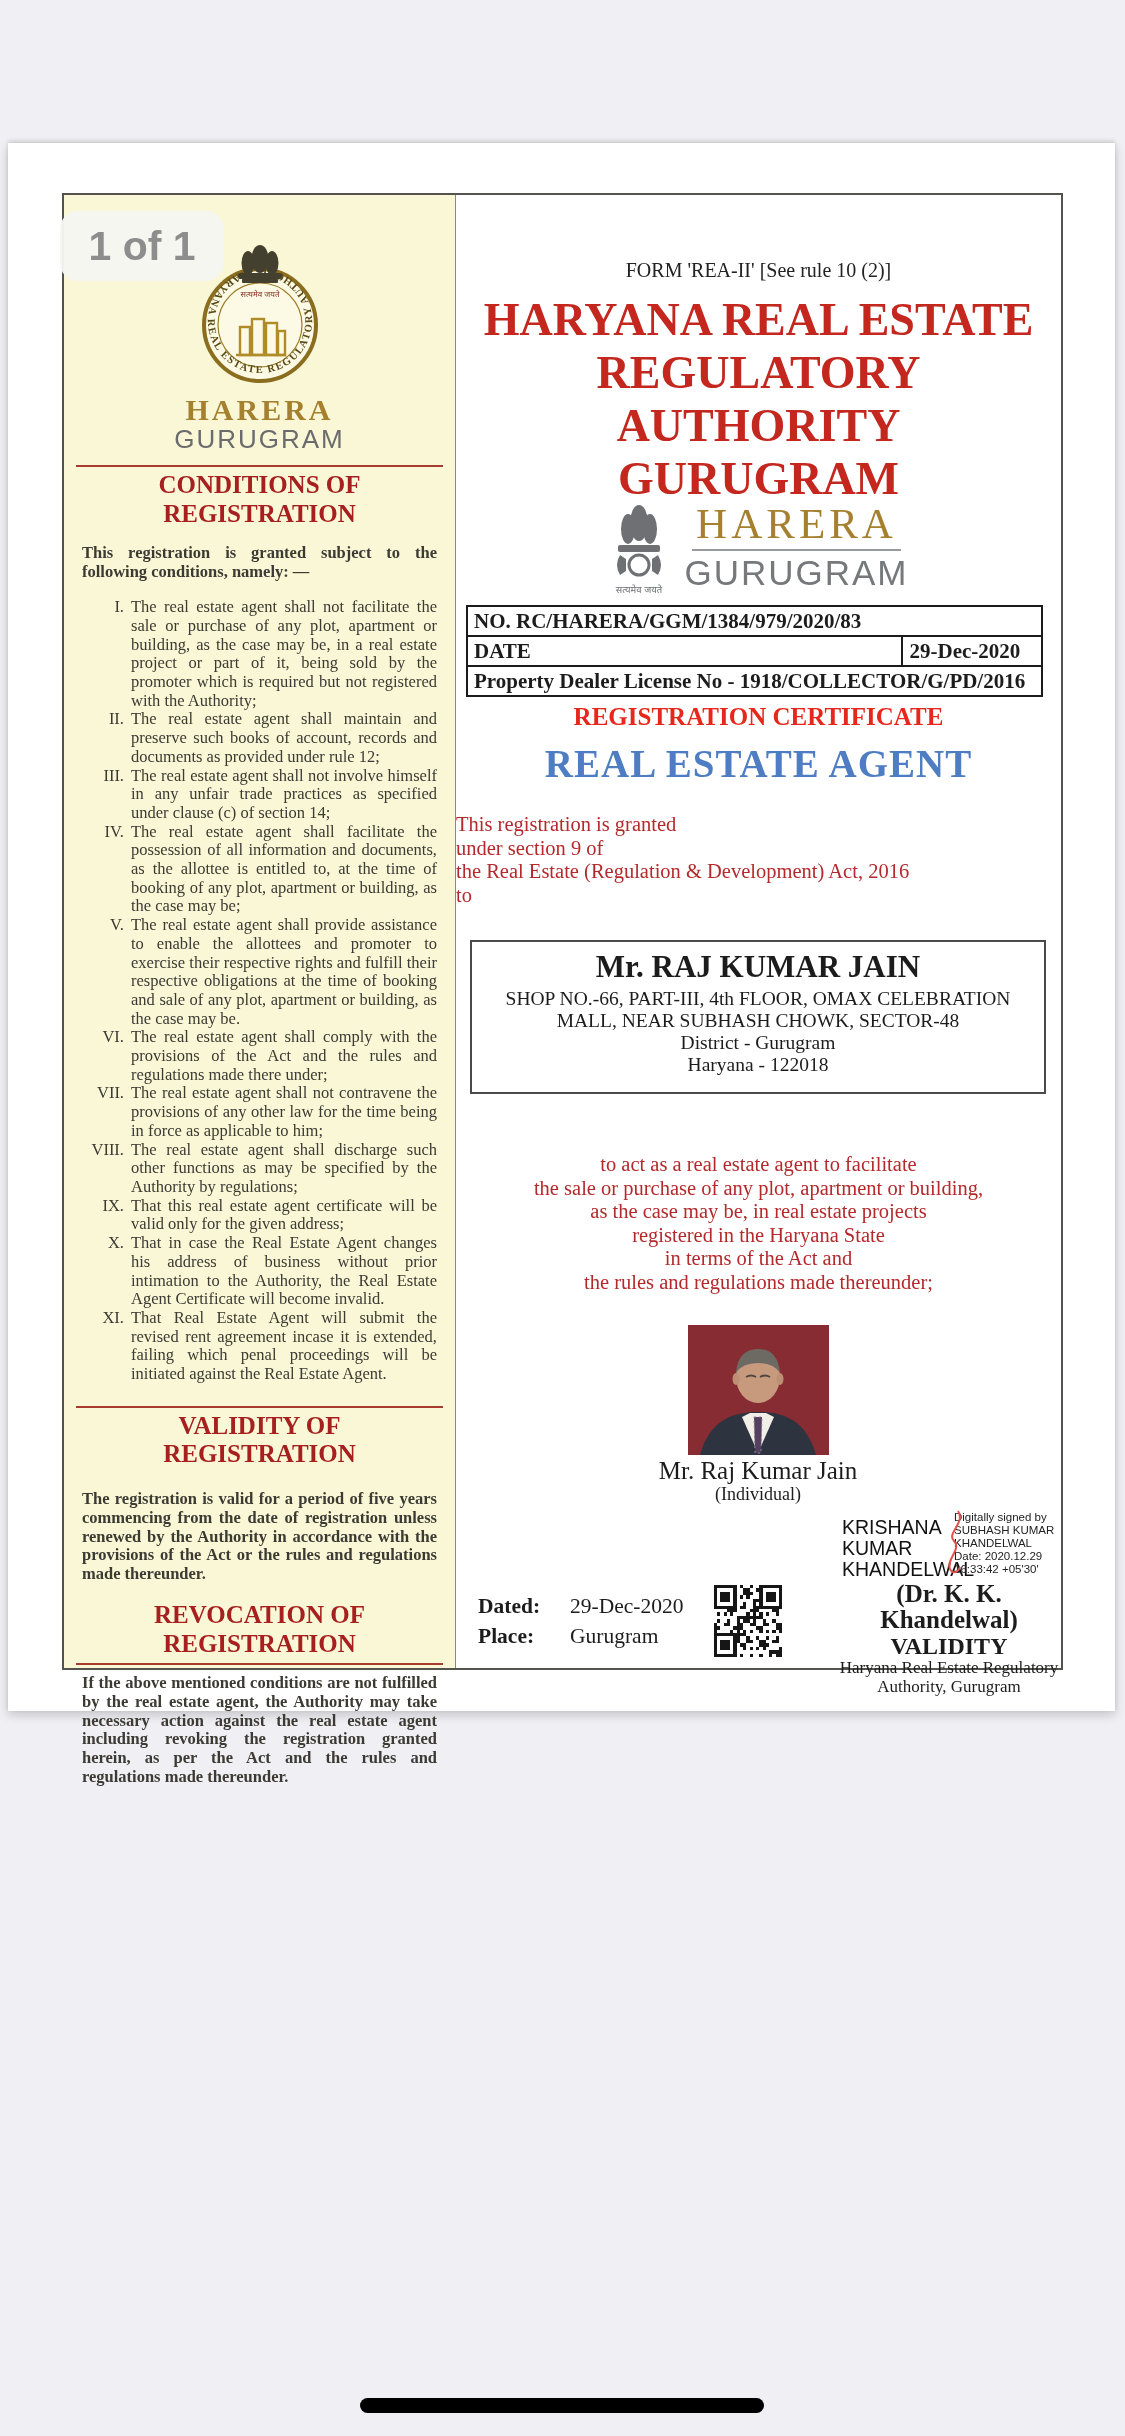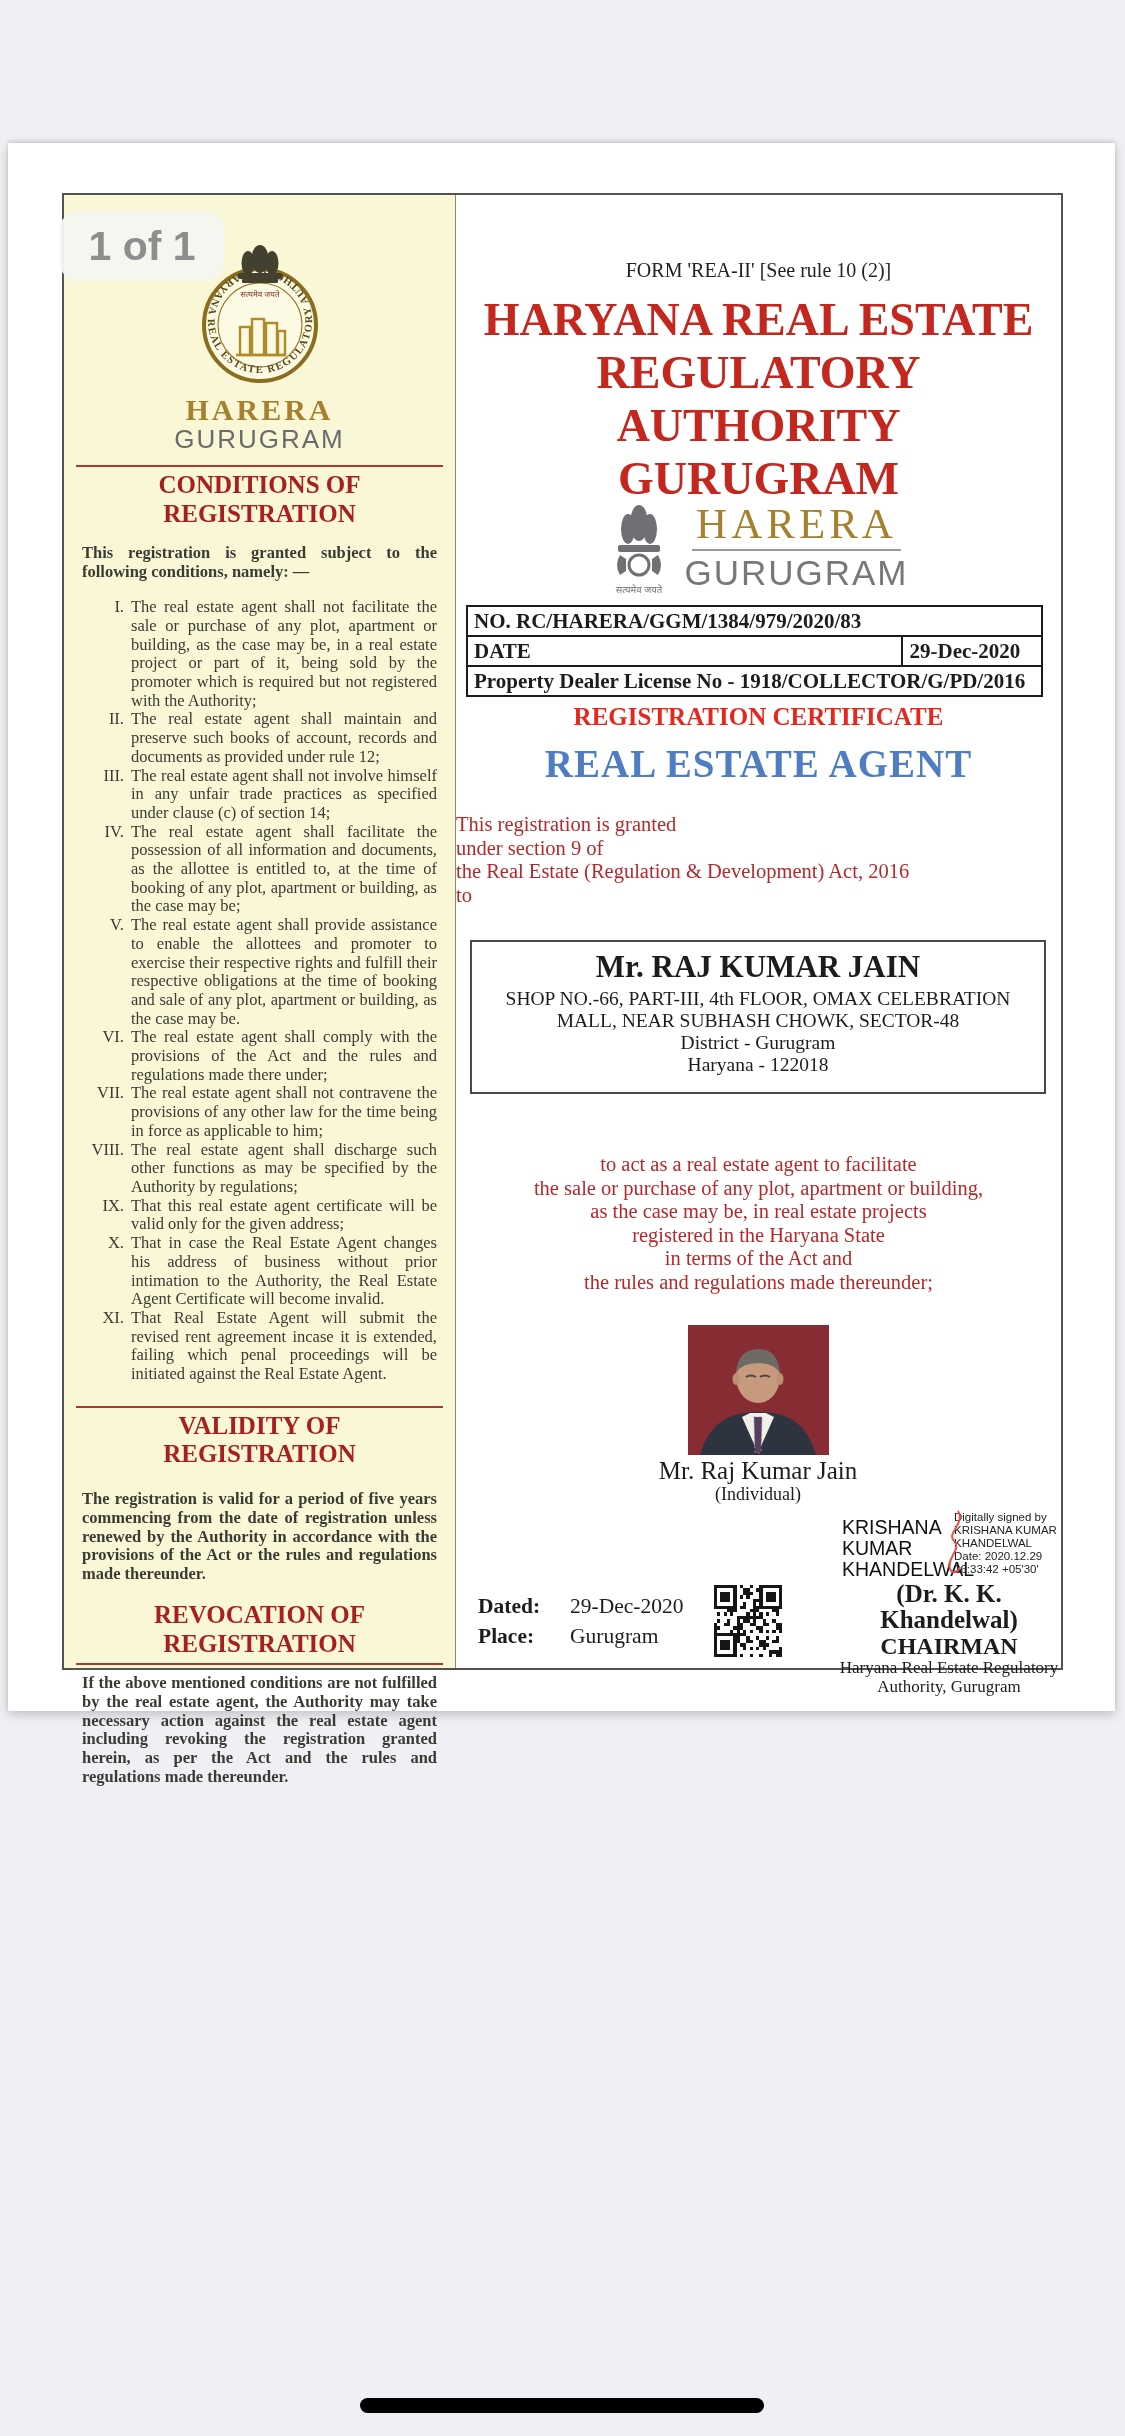--- a/index.html
+++ b/index.html
@@ -285,29 +285,29 @@
       </div>
 
       <div class="abs sig-cluster">
         <div class="sig-signer">KRISHANA KUMAR KHANDELWAL</div>
         <div class="sig-mark">
           <svg width="28" height="72" viewBox="0 0 28 72">
             <path d="M18 4 C26 16 6 26 14 34 C22 42 6 52 10 62 C12 67 18 66 20 60" fill="none" stroke="#e2534b" stroke-width="2"></path>
           </svg>
         </div>
         <div class="sig-details">
-          <div>Digitally signed by KRISHANA KUMAR KHANDELWAL</div>
+          <div>Digitally signed by SUBHASH KUMAR KHANDELWAL</div>
           <div>Date: 2020.12.29</div>
           <div>16:33:42 +05'30'</div>
         </div>
       </div>
 
       <div class="abs officer">
         <div class="officer-name">(Dr. K. K. Khandelwal)</div>
-        <div class="officer-desig">CHAIRMAN</div>
+        <div class="officer-desig">VALIDITY</div>
         <div class="officer-org">
           <div>Haryana Real Estate Regulatory</div>
           <div>Authority, Gurugram</div>
         </div>
       </div>
 
       <div class="abs dated-block">
         <span class="lbl">Dated:</span>
         <span>29-Dec-2020</span>
         <span class="lbl">Place:</span>

